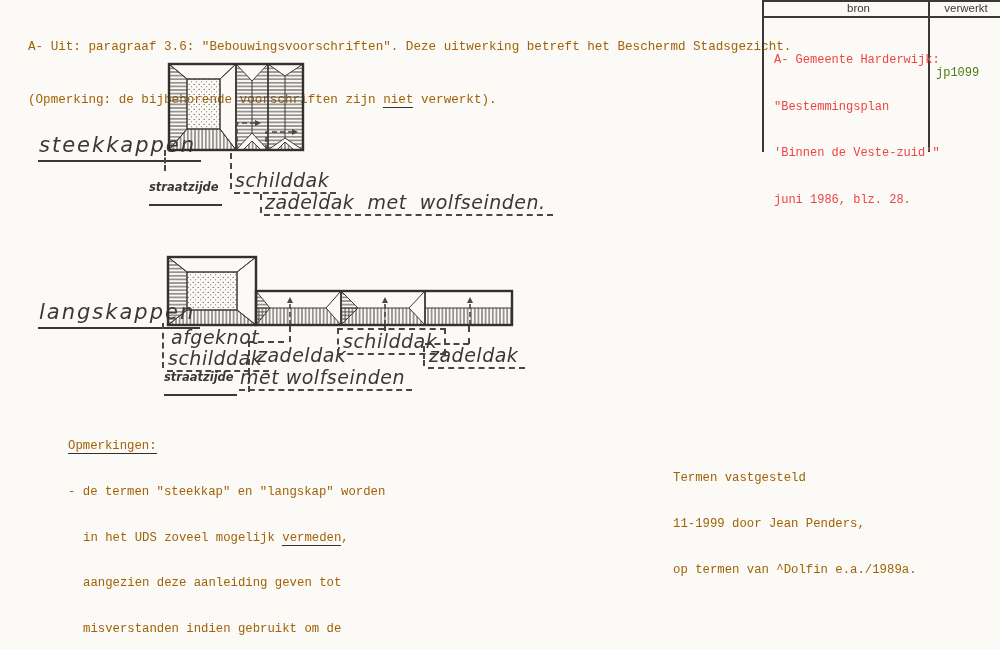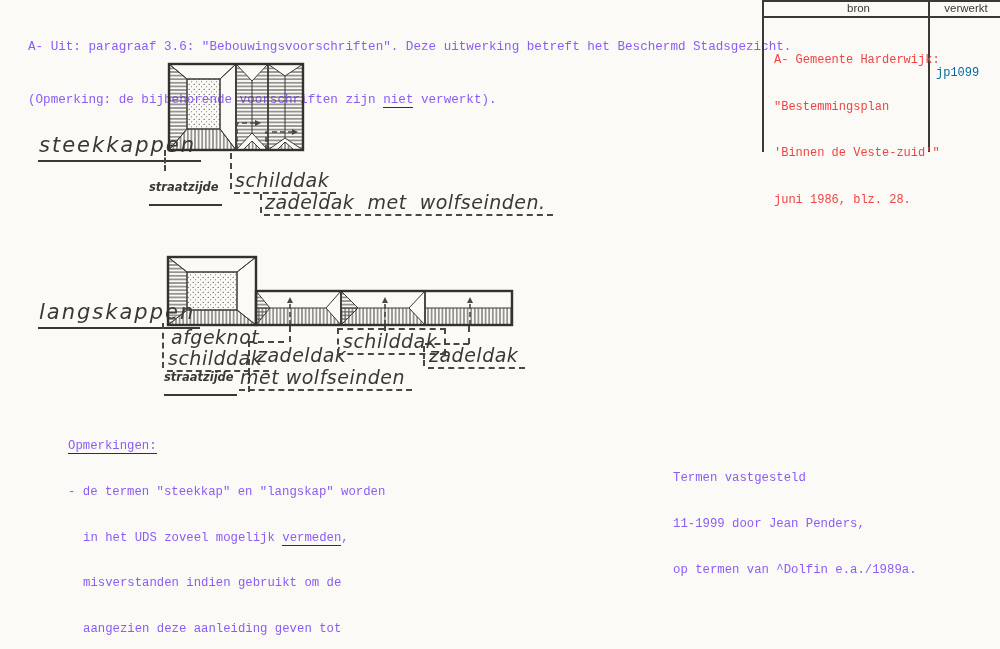--- a/index.html
+++ b/index.html
@@ -3,33 +3,33 @@
 <meta charset="utf-8">
 <style>
   html,body{margin:0;padding:0;background:#e8e8e6;}
   .canvas{
     position:relative;width:1000px;height:649px;margin:0 auto;
     background:#fbfaf7;color:#2e2b28;overflow:hidden;
     font-family:"Liberation Mono","DejaVu Sans Mono",monospace;
   }
   .abs{position:absolute;}
   
-  .tw{font-family:"Liberation Mono","DejaVu Sans Mono",monospace;color:#8b5cf6;white-space:pre;}
+  .tw{font-family:"Liberation Mono","DejaVu Sans Mono",monospace;color:#a16207;white-space:pre;}
   .intro{left:28px;top:4px;font-size:12.6px;line-height:17.5px;}
   .u{border-bottom:1.4px solid #34302c;}
   
   .srctable{left:762px;top:0;width:238px;height:150px;border-top:2px solid #3c3935;border-left:2px solid #3c3935;}
   .srcdivider{position:absolute;left:164px;top:0;height:150px;border-left:2px solid #3c3935;}
   .srchead{position:absolute;left:0;top:0;width:238px;height:14px;border-bottom:2px solid #3c3935;
            font-family:"Liberation Sans","DejaVu Sans",sans-serif;font-size:11.5px;color:#3a3733;}
   .hcell{position:absolute;top:0;text-align:center;}
   .hcell.bron{left:0;width:189px;}
   .hcell.verw{left:166px;width:72px;}
   .srcbody{position:absolute;left:10px;top:20px;font-size:12px;line-height:15.5px;color:#ef4444;white-space:pre;}
-  .jp{position:absolute;left:172px;top:64px;font-size:12px;color:#0369a1;text-align:center;}
+  .jp{position:absolute;left:172px;top:64px;font-size:12px;color:#4d7c0f;text-align:center;}
   
   .hand{font-family:"DejaVu Sans","Liberation Sans",sans-serif;font-style:italic;color:#3b3834;white-space:pre;}
   .dtitle{font-size:21px;letter-spacing:2px;border-bottom:2px solid #3b3834;padding:0 5px 3px 1px;}
   .rlabel{font-size:19px;letter-spacing:.5px;}
   .dashu{border-bottom:2px dashed #4a4742;padding:0 7px 1px 1px;}
   .dashbox{border:2px dashed #4a4742;padding:0 7px 1px 4px;}
   .street{font-size:11.5px;font-weight:600;border-bottom:2px solid #3b3834;padding:0 3px 10px 0;text-align:right;}
   
   .dash-v{width:0;border-left:2px dashed #4a4742;}
   .dash-h{height:0;border-top:2px dashed #4a4742;}
@@ -175,22 +175,22 @@
   <span class="abs hand street" style="left:164px;top:370px;">straatzijde</span>
   <span class="abs hand rlabel" style="left:257px;top:344px;">zadeldak</span>
   <span class="abs hand rlabel dashu" style="left:239px;top:366px;">met wolfseinden</span>
   <span class="abs hand rlabel dashbox" style="left:337px;top:328px;">schilddak</span>
   <span class="abs hand rlabel dashu" style="left:428px;top:344px;">zadeldak</span>
 
   <div class="abs tw remarks">
     <div><span class="u">Opmerkingen:</span></div>
     <div><span>- de termen "steekkap" en "langskap" worden</span><span class="u"></span><span></span></div>
     <div class="ind"><span>in het UDS zoveel mogelijk </span><span class="u">vermeden</span><span>,</span></div>
+    <div class="ind"><span>aangezien deze aanleiding geven tot</span><span class="u"></span><span></span></div>
     <div class="ind"><span>misverstanden indien gebruikt om de</span><span class="u"></span><span></span></div>
-    <div class="ind"><span>aangezien deze aanleiding geven tot</span><span class="u"></span><span></span></div>
     
     
     
     
     
   </div>
 
   <div class="abs tw attribution">
     <div>Termen vastgesteld</div>
     <div>11-1999 door Jean Penders,</div>

